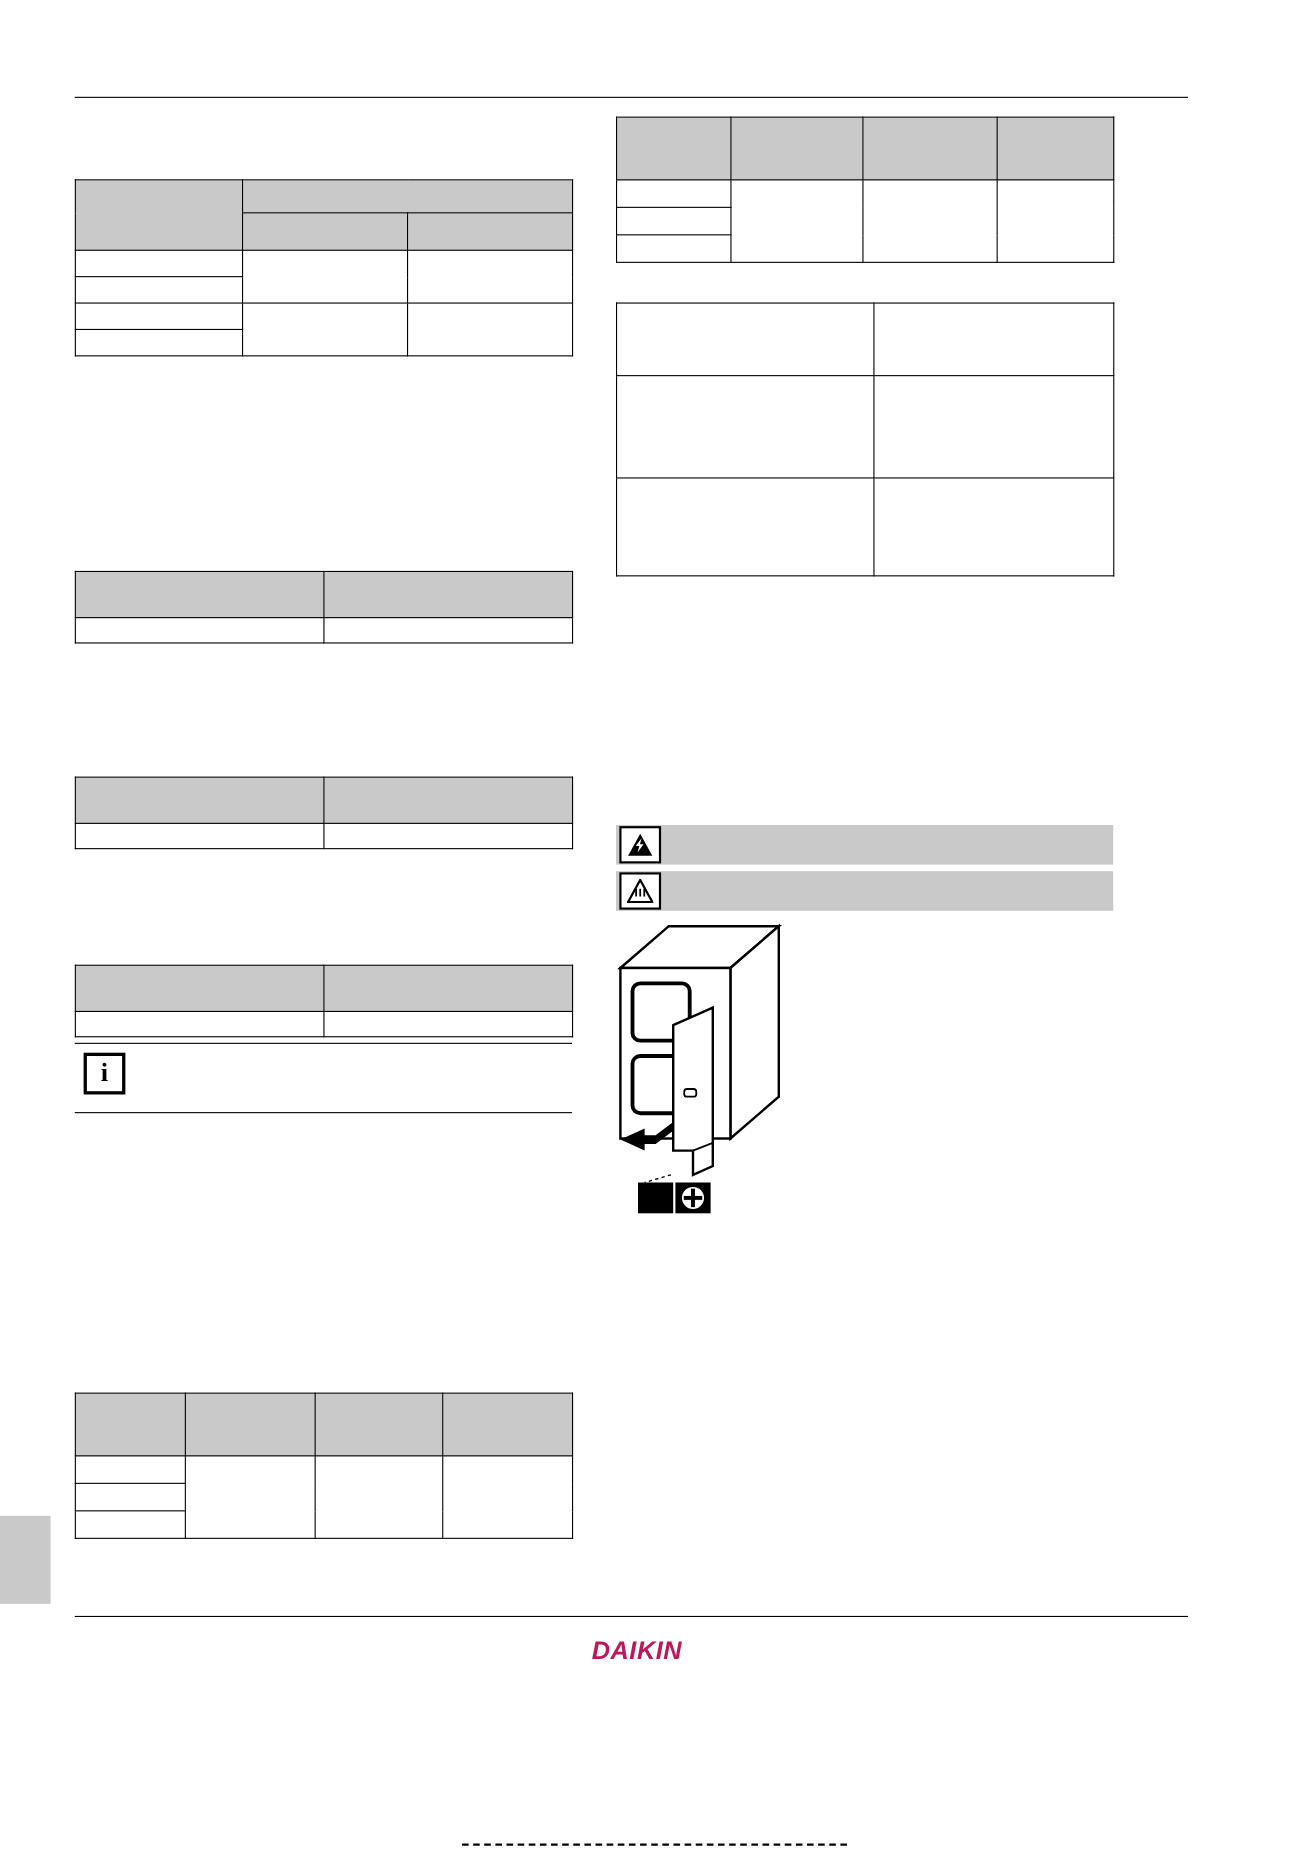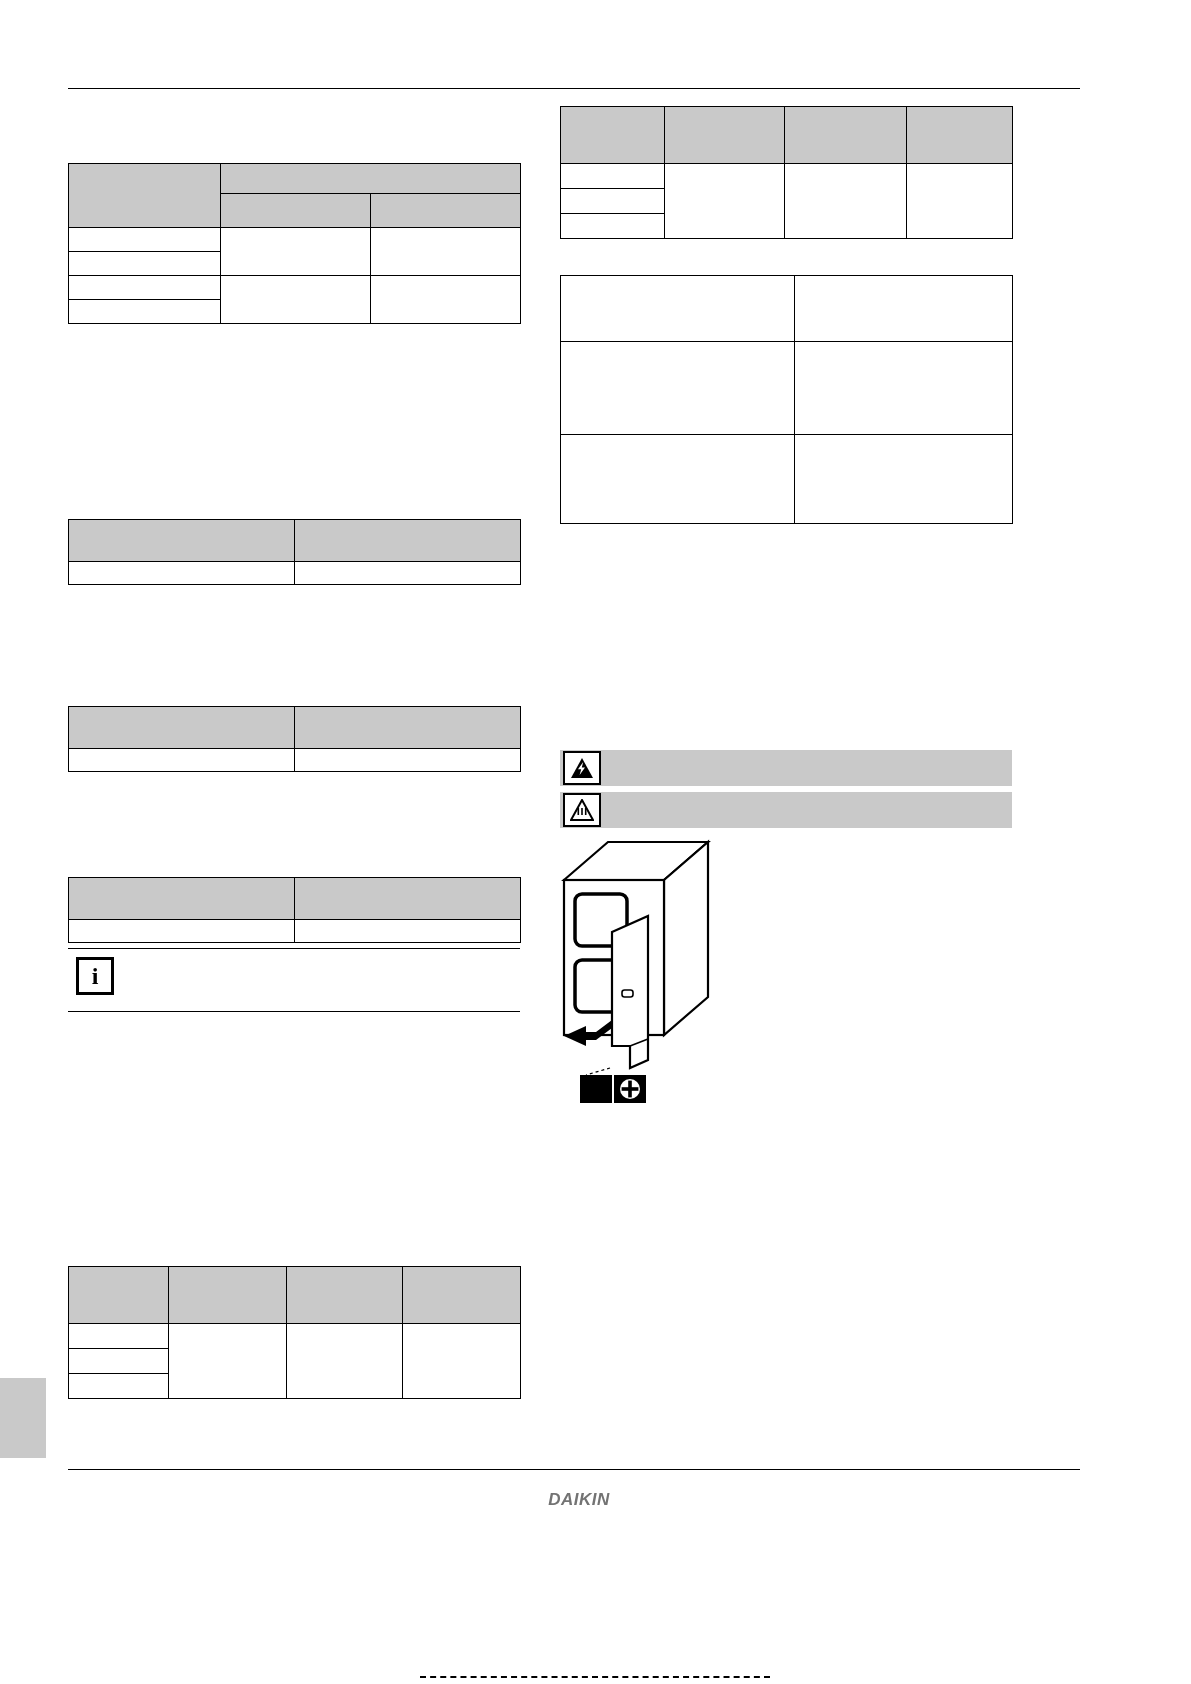--- a/index.html
+++ b/index.html
@@ -106,23 +106,23 @@
     left: 519px;
     top: 1487px;
     width: 120px;
     height: 26px;
     display: flex;
     align-items: center;
     justify-content: center;
     font-family: "Liberation Sans", sans-serif;
     font-weight: bold;
     font-style: italic;
-    font-size: 17px;
+    font-size: 23px;
     letter-spacing: 0.5px;
-    color: #737373;
+    color: #be185d;
   }
   .dash-bottom {
     position: absolute;
     left: 420px;
     top: 1676px;
     width: 350px;
     border-top: 2px dashed #000000;
   }
 </style>
 </head>

